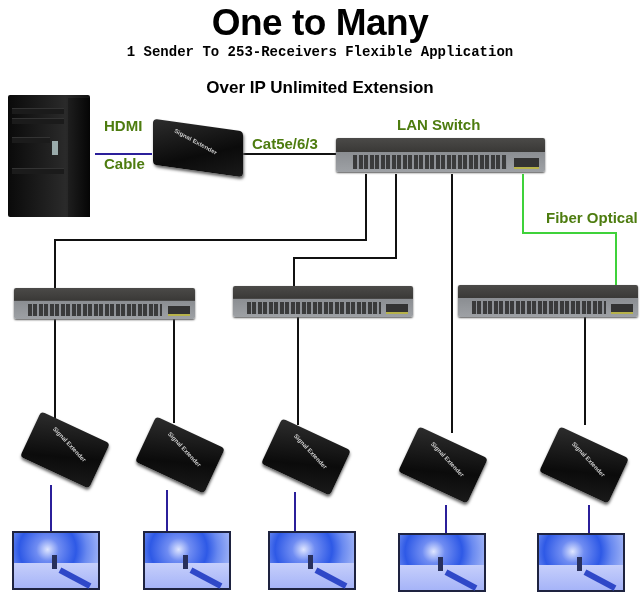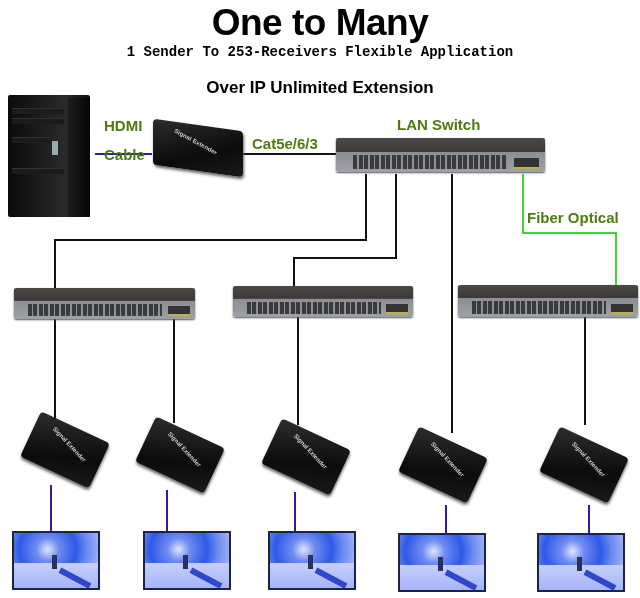--- a/index.html
+++ b/index.html
@@ -62,24 +62,24 @@
 
 <div class="abs pc"></div>
 <div class="abs pc-side"></div>
 <div class="abs pc-bay" style="top:108px"></div>
 <div class="abs pc-bay" style="top:118px"></div>
 <div class="abs pc-bay" style="top:137px;width:38px"></div>
 <div class="abs pc-usb"></div>
 <div class="abs pc-bay" style="top:168px"></div>
 
 <div class="abs lbl" style="left:104px;top:117px">HDMI</div>
-<div class="abs lbl" style="left:104px;top:146px">Cable</div>
+<div class="abs lbl" style="left:104px;top:155px">Cable</div>
 <div class="abs lbl" style="left:252px;top:135px">Cat5e/6/3</div>
 <div class="abs lbl" style="left:397px;top:116px">LAN Switch</div>
-<div class="abs lbl" style="left:527px;top:209px">Fiber Optical</div>
+<div class="abs lbl" style="left:546px;top:209px">Fiber Optical</div>
 
 <div class="abs ext" style="left:153px;top:125px;width:90px;height:46px;transform:skewY(8deg)">
   <span class="brand">Signal Extender</span>
 </div>
 
 <div class="abs switch" style="left:336px;top:138px;width:209px;height:34px">
   <div class="ports"></div>
     <div class="sfp"></div>
 </div>
 

